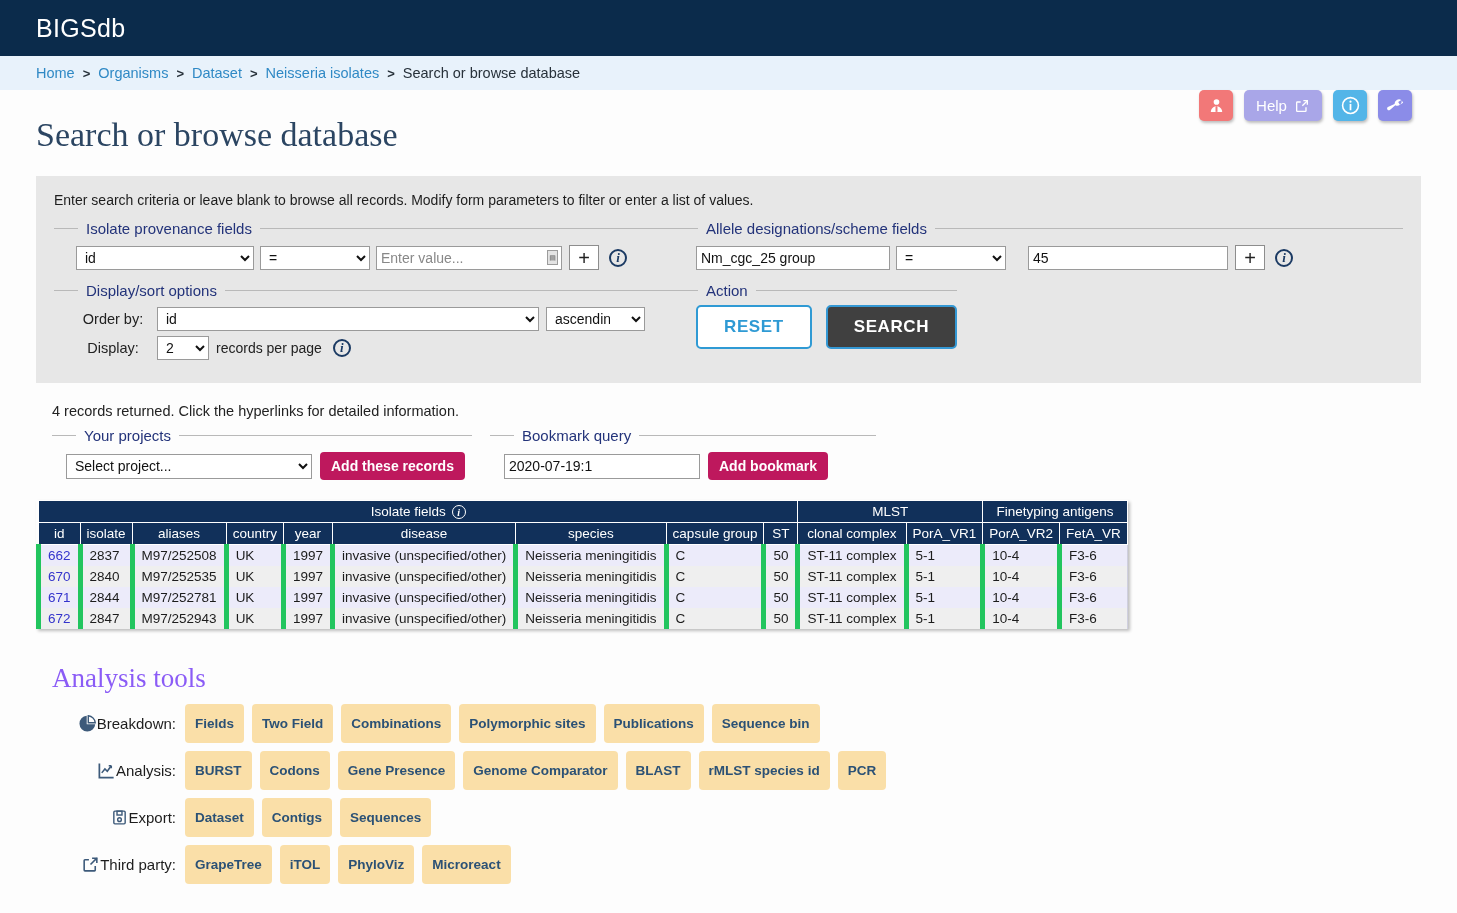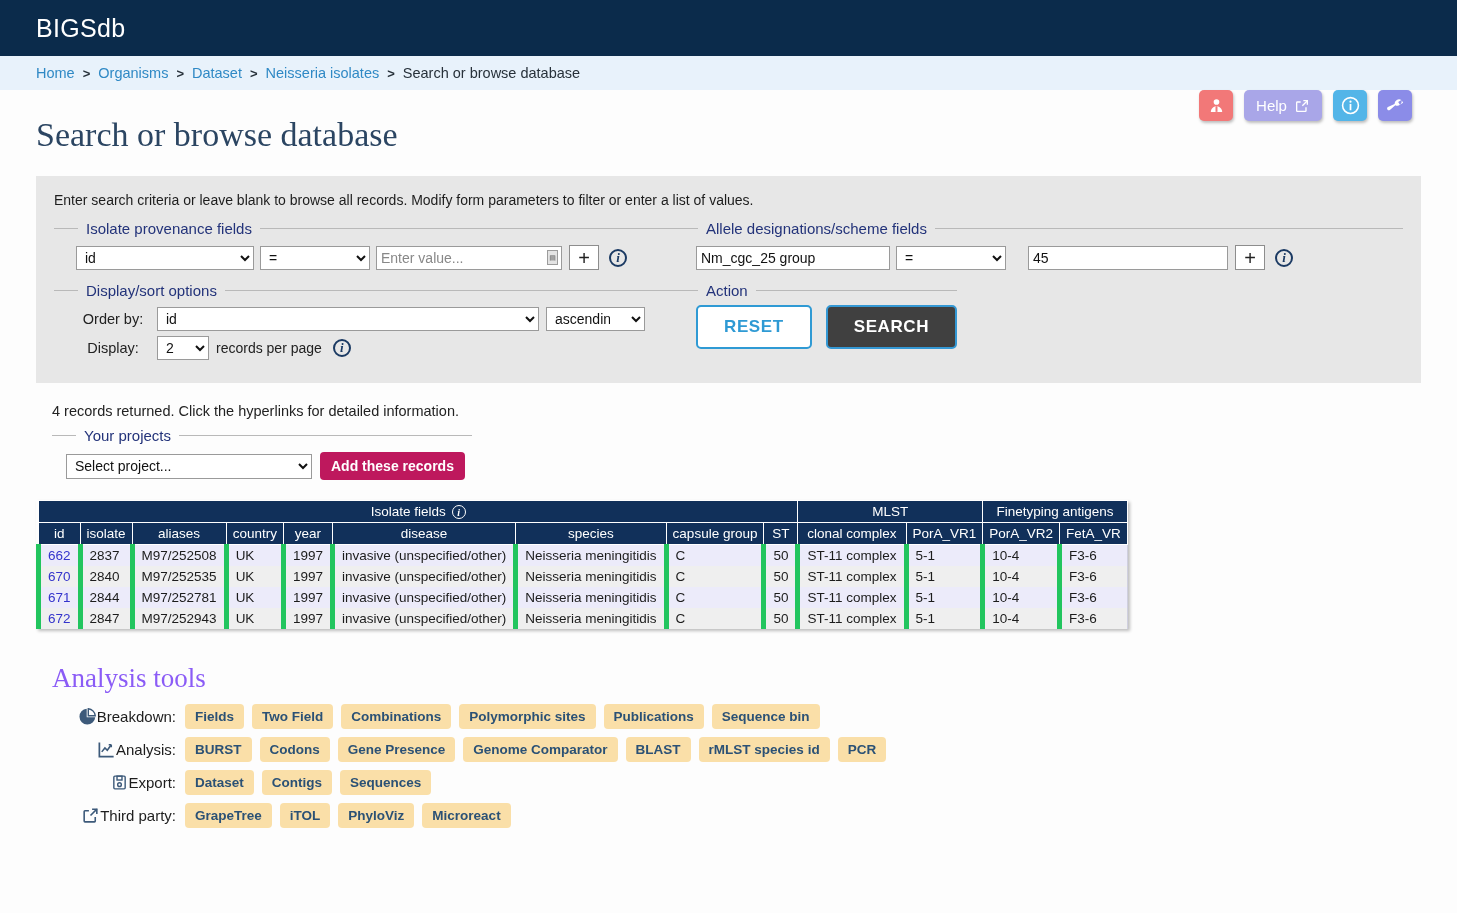--- a/index.html
+++ b/index.html
@@ -222,21 +222,21 @@
     color:#1d1d1d;
     display:flex; align-items:center; justify-content:flex-end; 
   }
   .tool-icon { color:#3d5a7a; display:inline-flex; }
   .chip {
     background:#fadfa8;
     color:#2b5175;
     font-weight:bold;
     font-size:13.5px;
     border-radius:4px;
-    padding: 5px 10px;
+    padding: 12px 10px;
     margin-right: 8px;
     cursor:pointer;
     white-space:nowrap;
   }
   .chips { display:flex; flex-wrap:wrap; }
 </style>
 </head>
 <body>
 
 <div class="topbar">
@@ -366,20 +366,27 @@
   <fieldset class="meta-fs" style="width:420px">
     <legend>Your projects</legend>
     <div class="meta-body">
       <select class="ui" style="width:246px;height:25px">
         <option>Select project...</option>
       </select>
       <button class="blue-btn">Add these records</button>
     </div>
   </fieldset>
 
+  <fieldset class="meta-fs" style="width:386px;margin-left:18px">
+    <legend>Bookmark query</legend>
+    <div class="meta-body">
+      <input class="ui" style="width: 196px; height: 25px;" value="2020-07-19:1">
+      <button class="blue-btn">Add bookmark</button>
+    </div>
+  </fieldset>
 </div>
 
 <div class="table-wrap">
   <table class="results">
     <thead>
       <tr>
         <th colspan="9">
           <span>Isolate fields</span><span class="th-info">i</span>
         </th>
         <th colspan="2">MLST</th>

